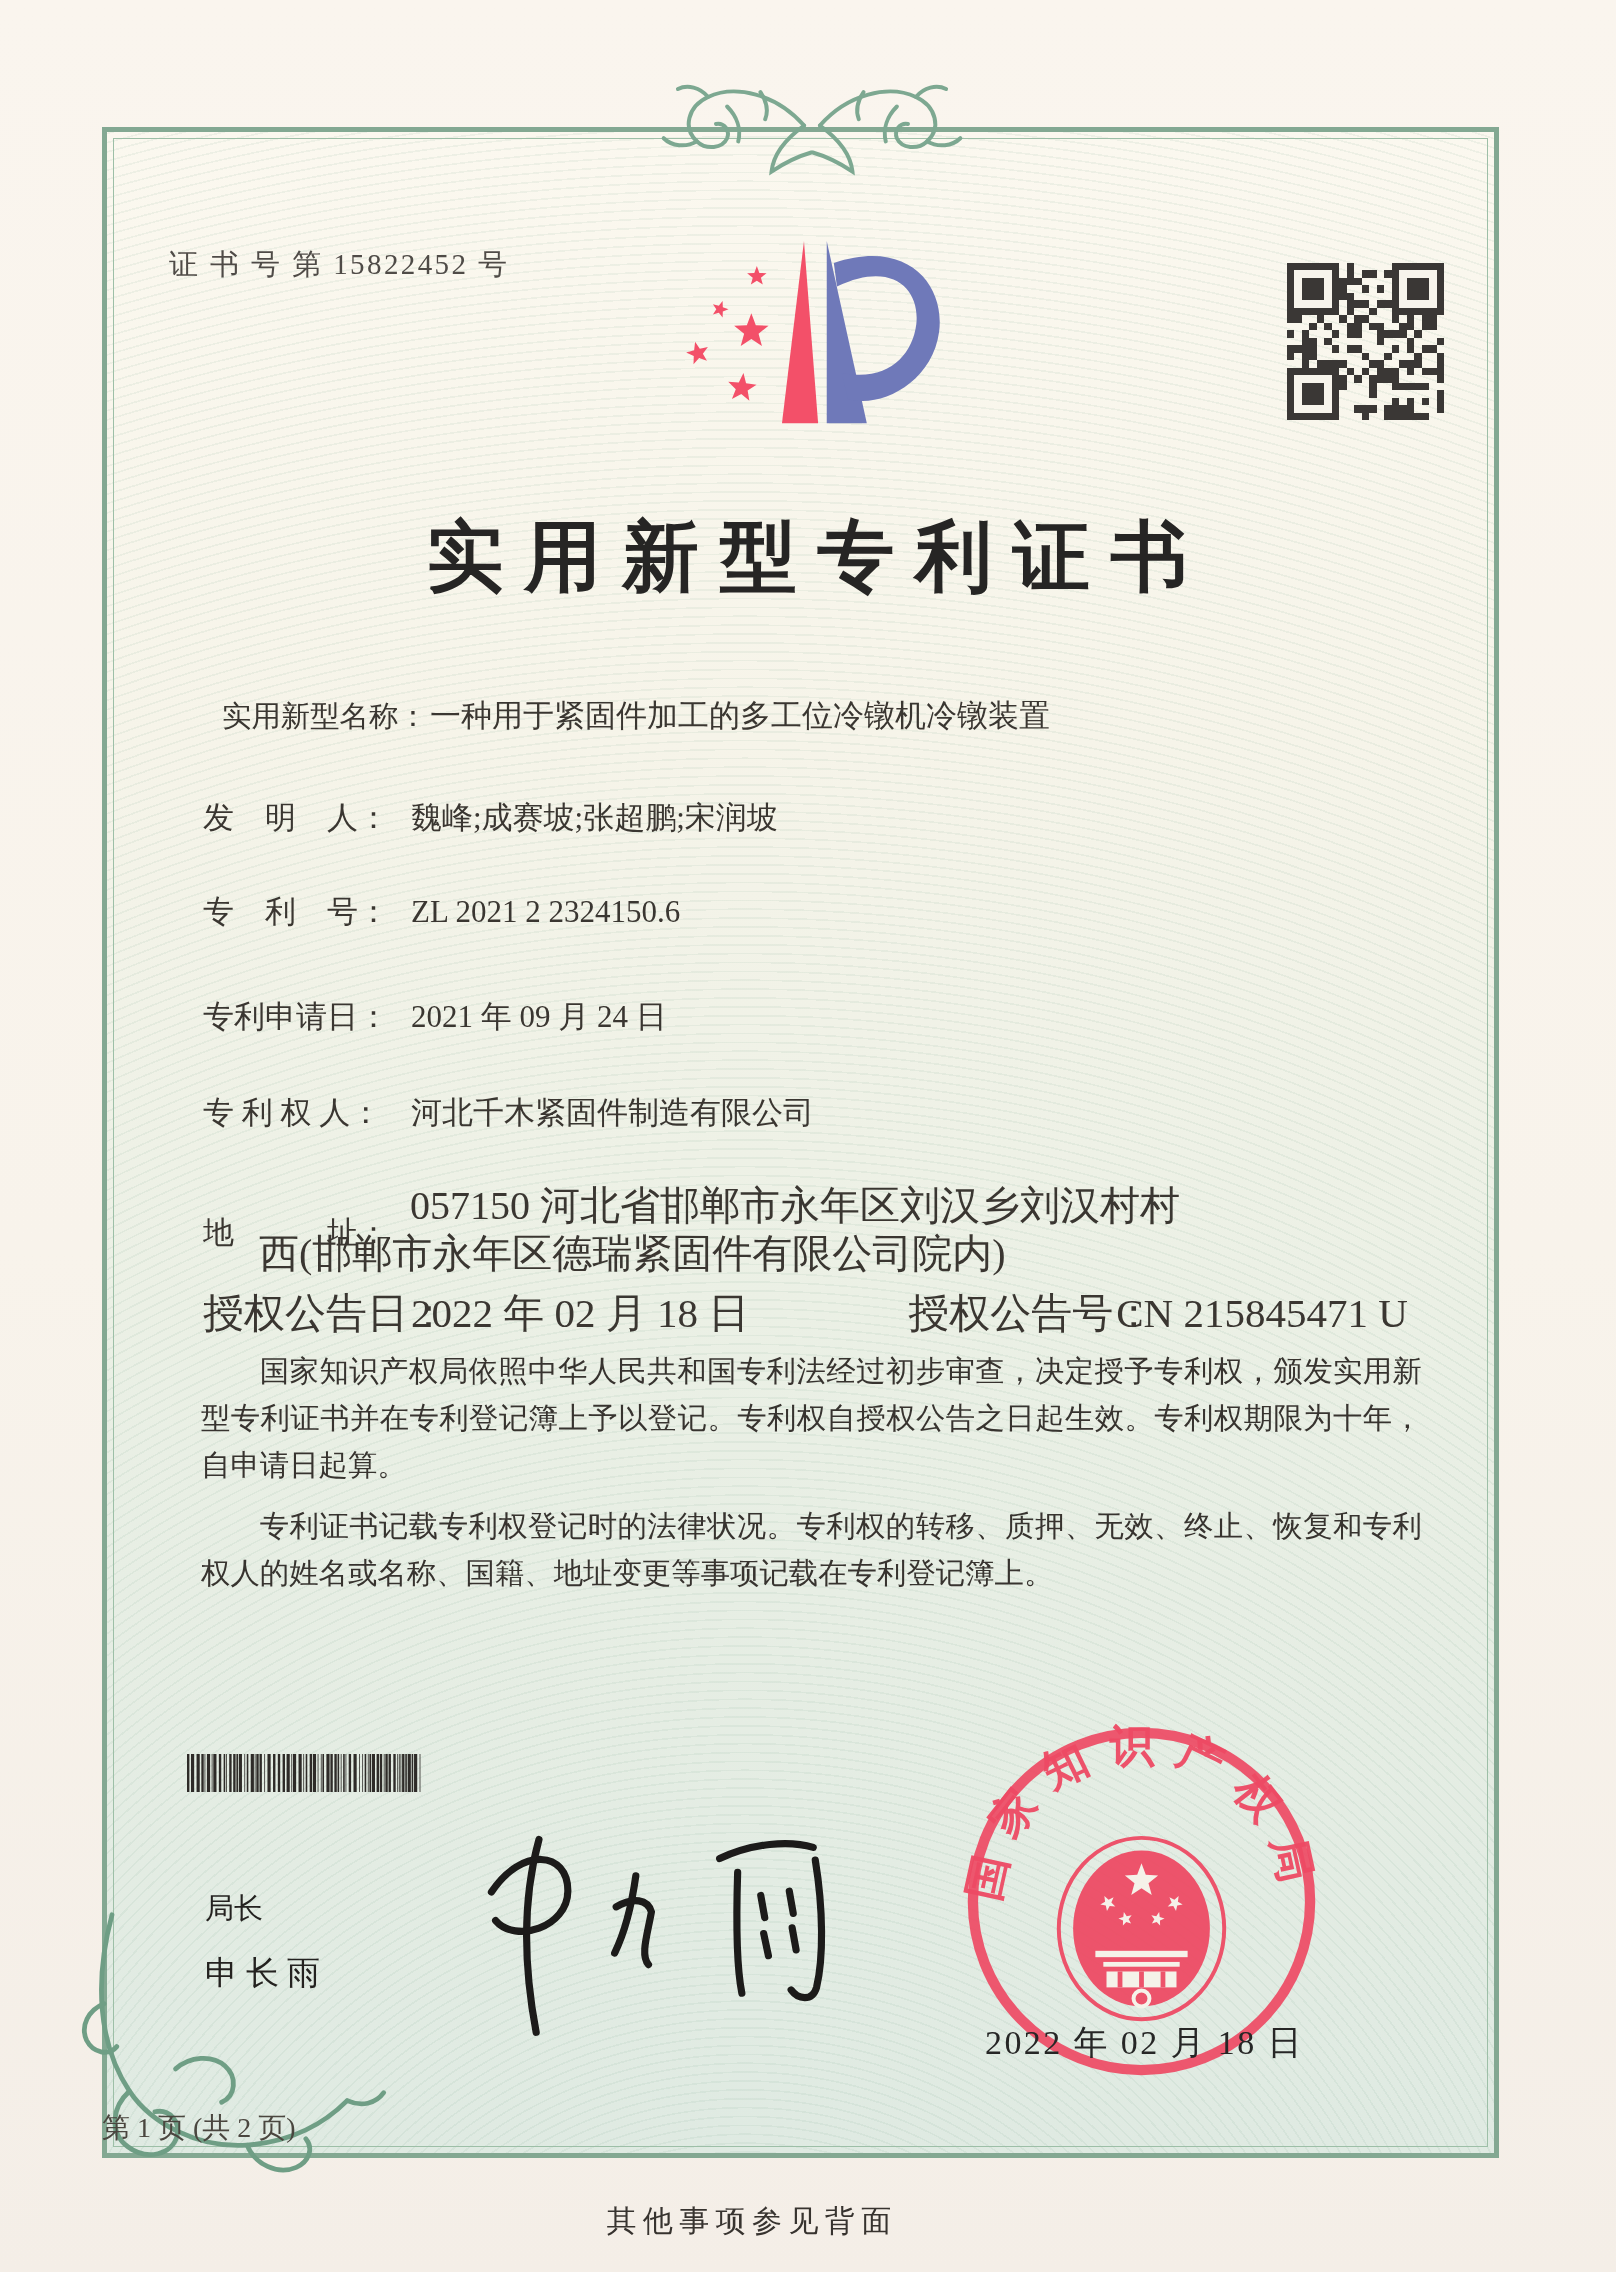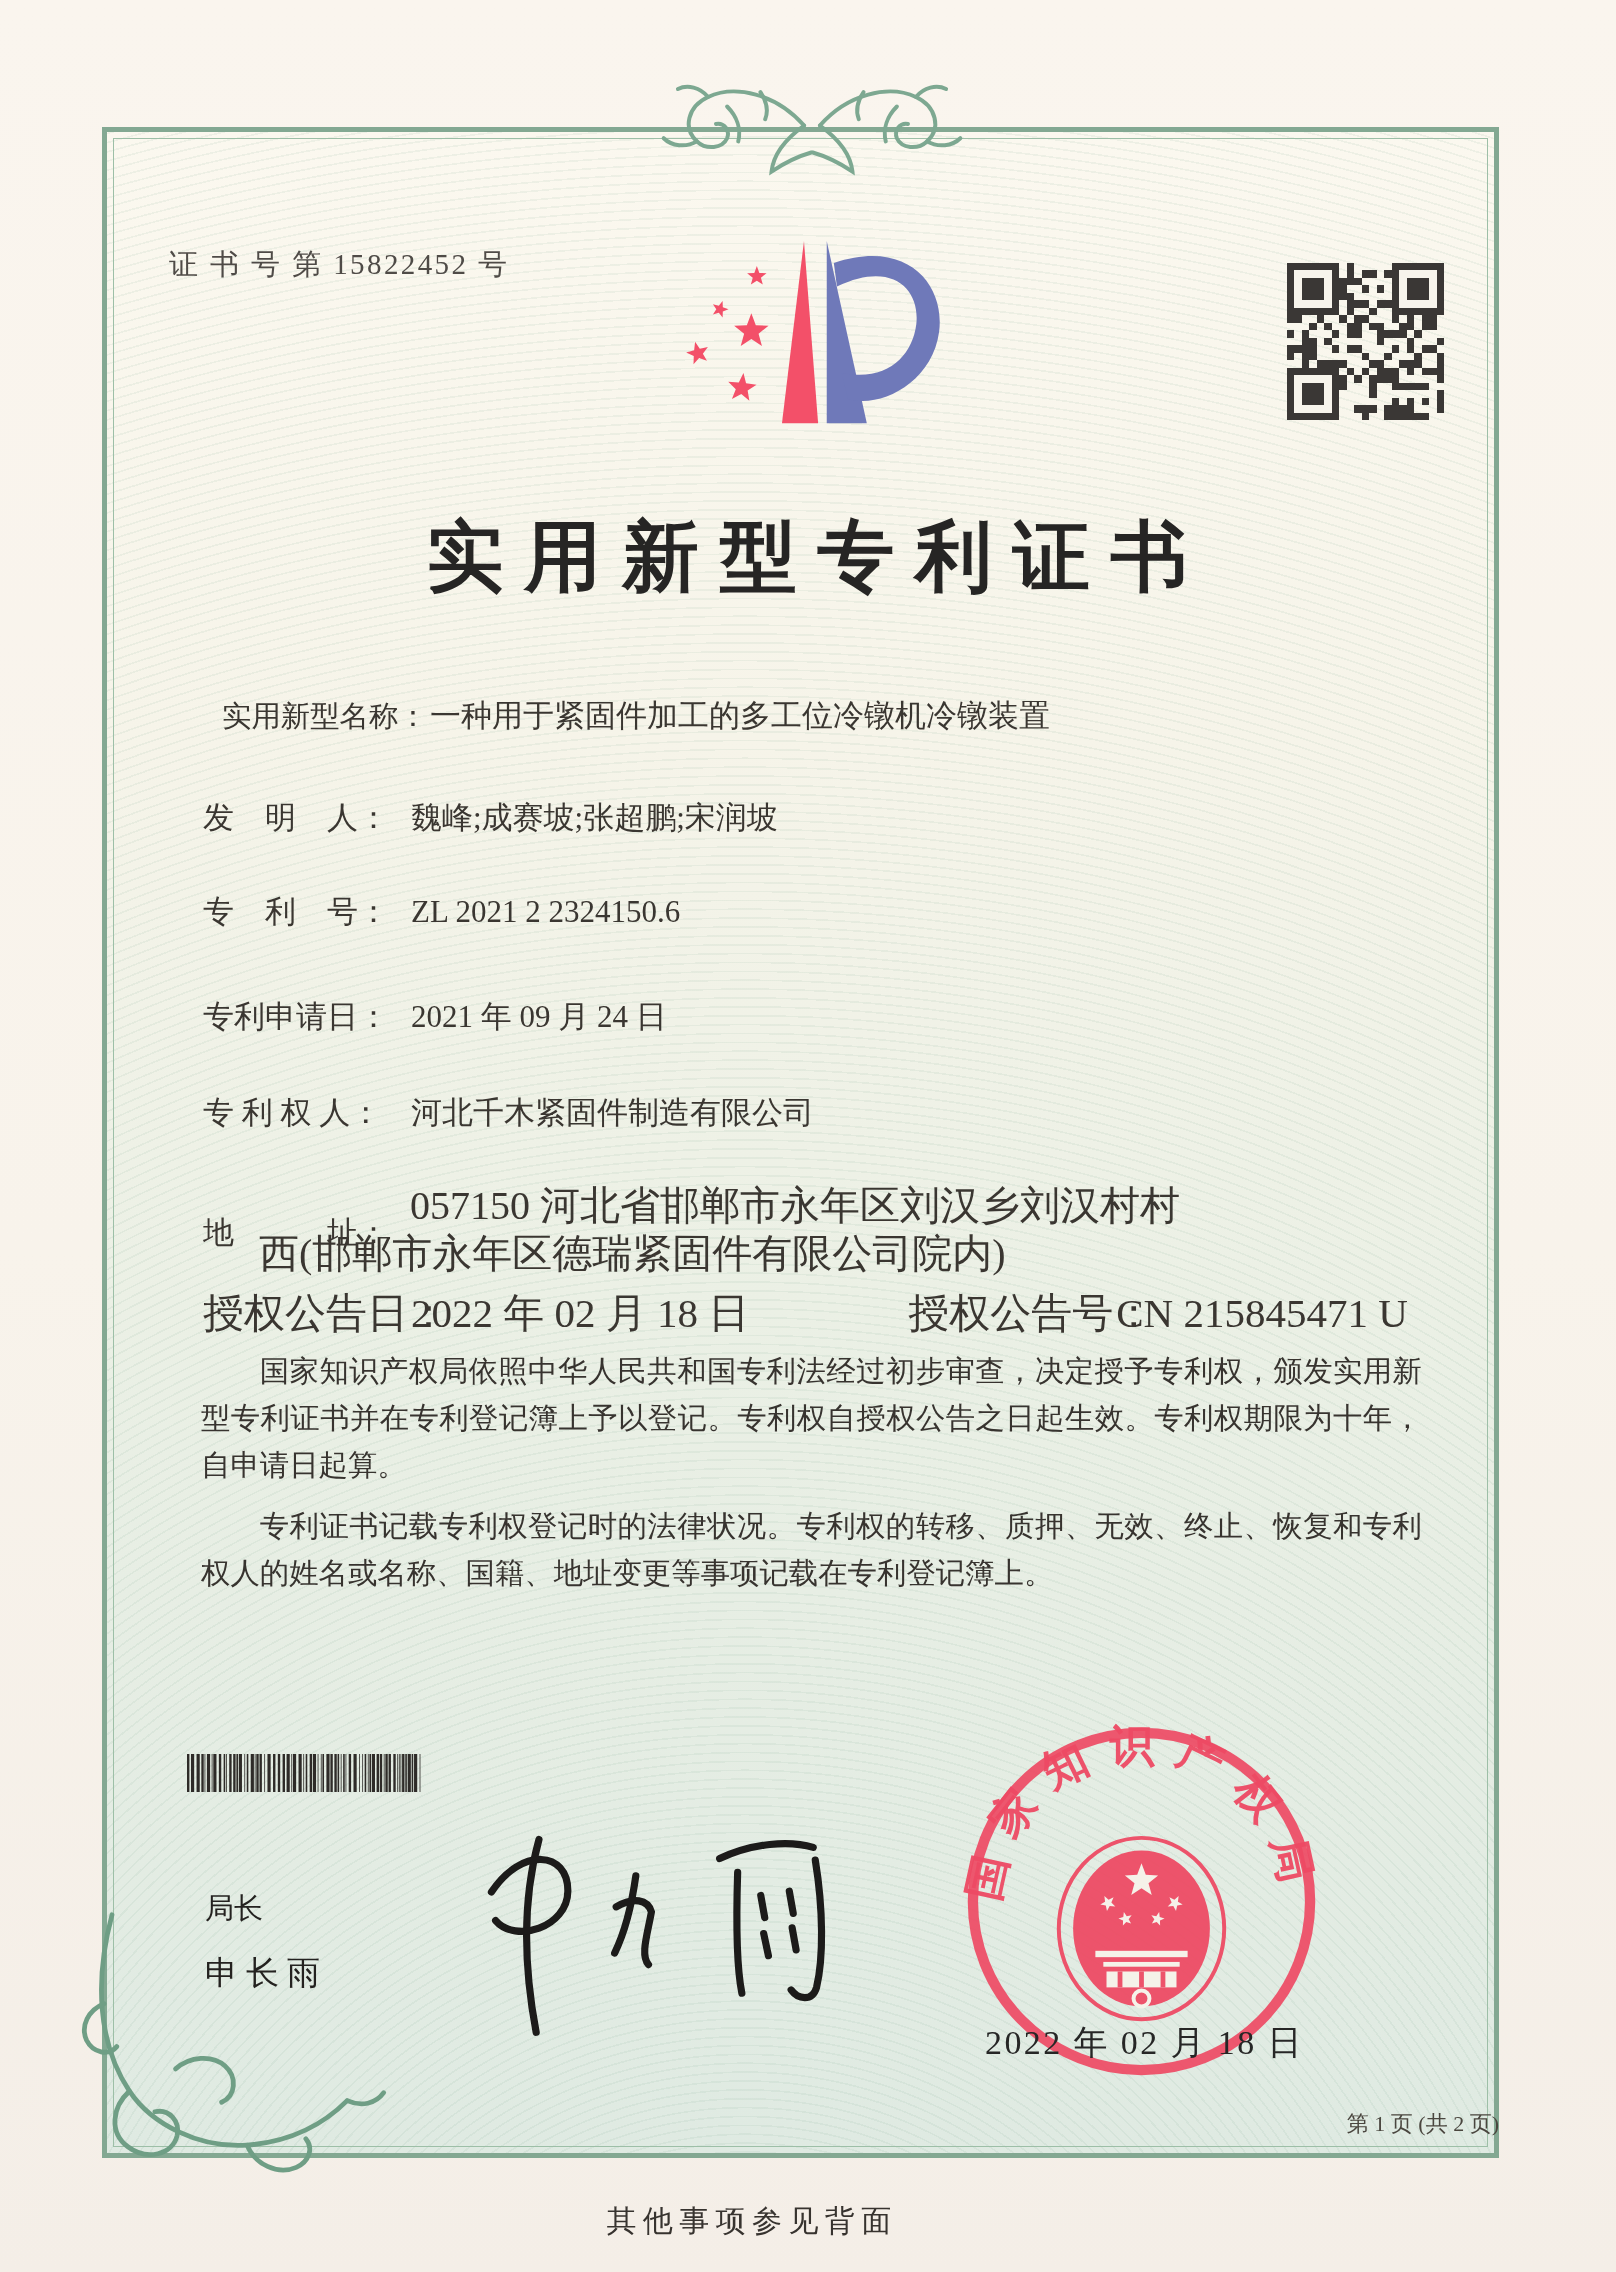--- a/index.html
+++ b/index.html
@@ -34,21 +34,21 @@
   .body-text{left:201px;top:1348px;width:1221px;font-size:29.4px;line-height:47px;
     text-align:justify;color:#37332f;}
   .body-text p{margin:0;text-indent:2em;}
   .body-text p + p{margin-top:14px;}
   .barcode{left:187px;top:1754px;width:235px;height:38px;}
   .signoff-title{left:205px;top:1889px;font-size:29px;color:#242220;}
   .signoff-name{left:205px;top:1951px;font-size:33px;letter-spacing:8px;color:#242220;}
   .signature{left:469px;top:1819px;width:398px;height:223px;transform:rotate(-2deg);z-index:3;}
   .seal{left:957px;top:1717px;width:369px;height:369px;z-index:2;}
   .seal-date{left:985px;top:2020px;font-size:34px;letter-spacing:2.4px;color:#262626;z-index:3;}
-  .page-num{left:102px;width:1397px;top:2109px;text-align:right;font-size:22px;color:#4a463f;}
+  .page-num{left:102px;width:1397px;top:2109px;text-align:left;font-size:28px;color:#4a463f;}
   .back-note{left:0;width:1504px;top:2201px;text-align:center;font-size:30px;letter-spacing:6.4px;color:#37332f;}
   .top-ornament{left:641px;top:70px;width:342px;height:119px;z-index:2;}
   .corner-ornament{left:56px;top:1910px;width:398px;height:286px;z-index:2;}
 </style>
 </head>
 <body>
 
 <div class="page">
 
   <div class="frame">

